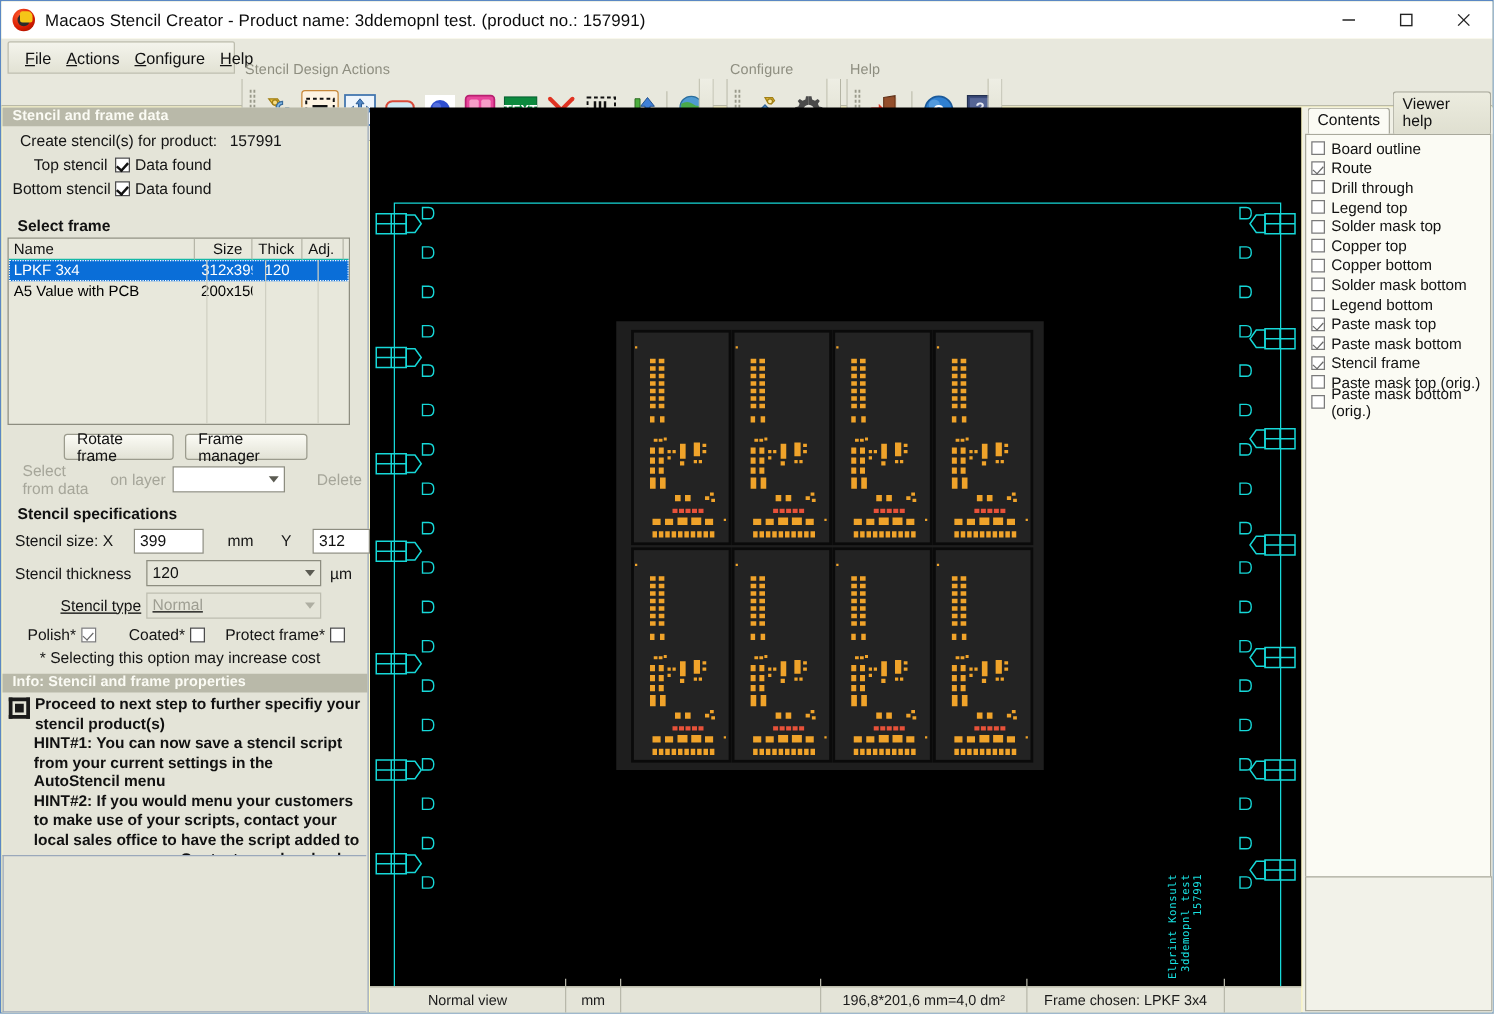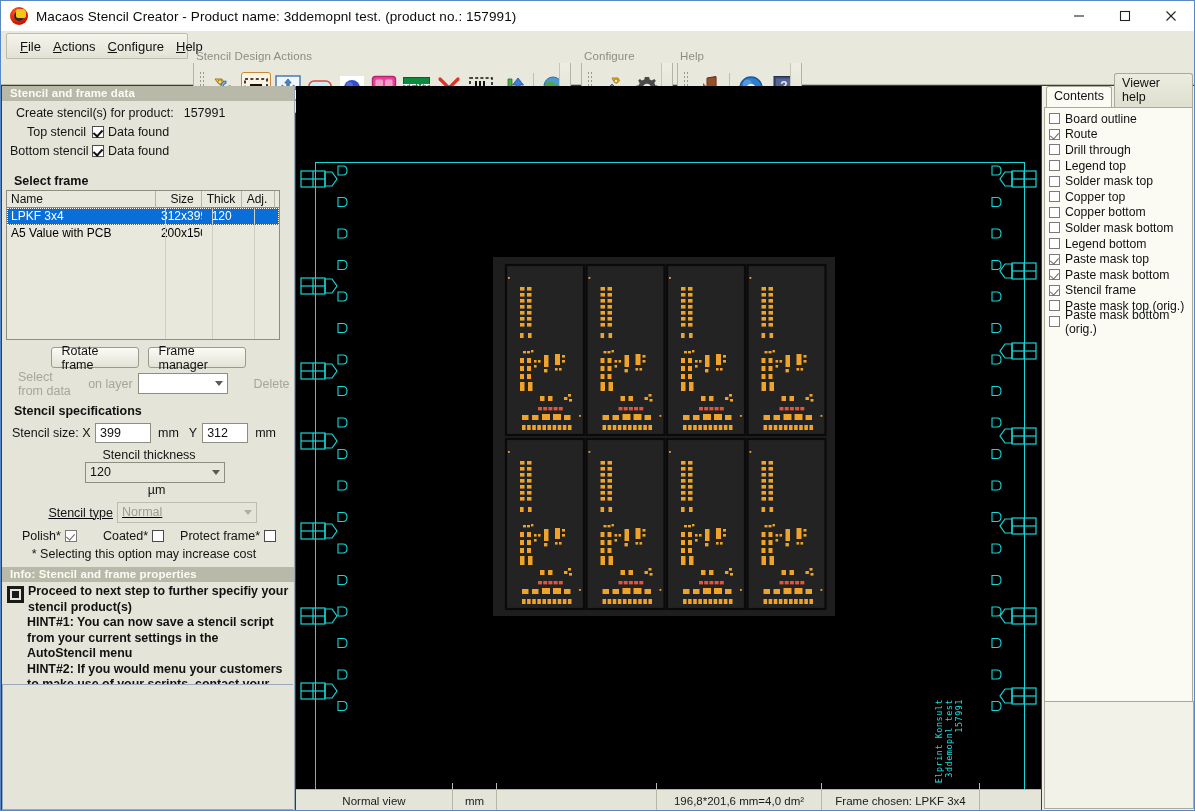--- a/index.html
+++ b/index.html
@@ -7,21 +7,21 @@
     margin: 0; padding: 0;
     width: 1195px; height: 811px;
     overflow: hidden;
     font-family: "Liberation Sans", sans-serif;
     font-size: 12px;
     background: #ffffff;
   }
   .app {
     position: relative;
     width: 1195px; height: 811px;
-    background: #14532d;
+    background: #fef9c3;
     border: 1px solid #5b88c4;
     overflow: hidden;
   }
 
   
   .titlebar {
     position: absolute; left: 0; top: 0; width: 1193px; height: 30px;
     background: #ffffff;
     display: flex; align-items: center;
   }
@@ -534,30 +534,30 @@
       <div class="lbl dis" style="margin:0 5px 0 2px;">on layer</div>
       <div class="sel-box white" style="width:104px;">
         <span></span>
         <span class="caret"></span>
       </div>
       <div class="btn dis" style="width:45px; height:19px; border:none; background:transparent; margin-left:21px;">Delete</div>
     </div>
 
     <div class="groupTitle" style="padding-left:12px; padding-top:10px;">Stencil specifications</div>
 
-    <div style="display:flex; align-items:center; padding-left:10px; margin-top:3px;">
+    <div style="display:flex; align-items:center; padding-left:10px; margin-top:3px;gap:12px;">
       <span class="lbl r" style="width:78px;">Stencil size: X</span>
       <input class="inp" style="width: 56px; margin-left: 5px;" value="399">
       <span class="lbl" style="margin-left:7px;">mm</span>
       <span class="lbl" style="margin-left:10px;">Y</span>
       <input class="inp" style="width: 46px; margin-left: 5px;" value="312">
       <span class="lbl" style="margin-left:7px;">mm</span>
     </div>
 
-    <div style="display:flex; align-items:center; padding-left:10px; margin-top:5px;flex-direction:column;">
+    <div style="display:flex; align-items:center; padding-left:10px; margin-top:5px;">
       <span class="lbl" style="width:101px;">Stencil thickness</span>
       <div class="sel-box" style="width:140px; margin-left:4px;">
         <span>120</span>
         <span class="caret"></span>
       </div>
       <span class="lbl" style="margin-left:7px;">µm</span>
     </div>
 
     <div style="display:flex; align-items:center; padding-left:10px; margin-top:5px;text-decoration:underline;">
       <span class="lbl r" style="width:101px;">Stencil type</span>

